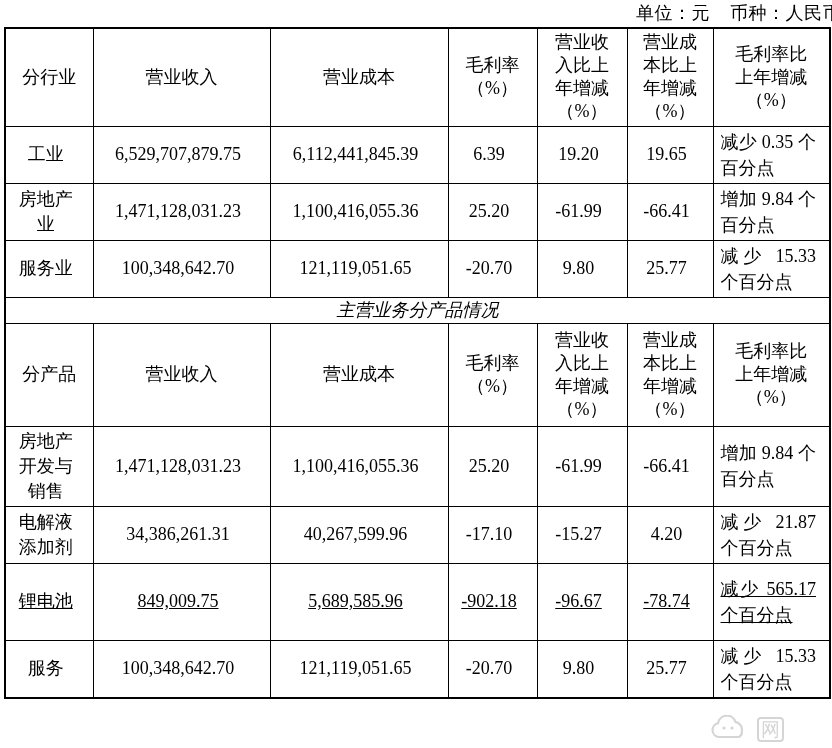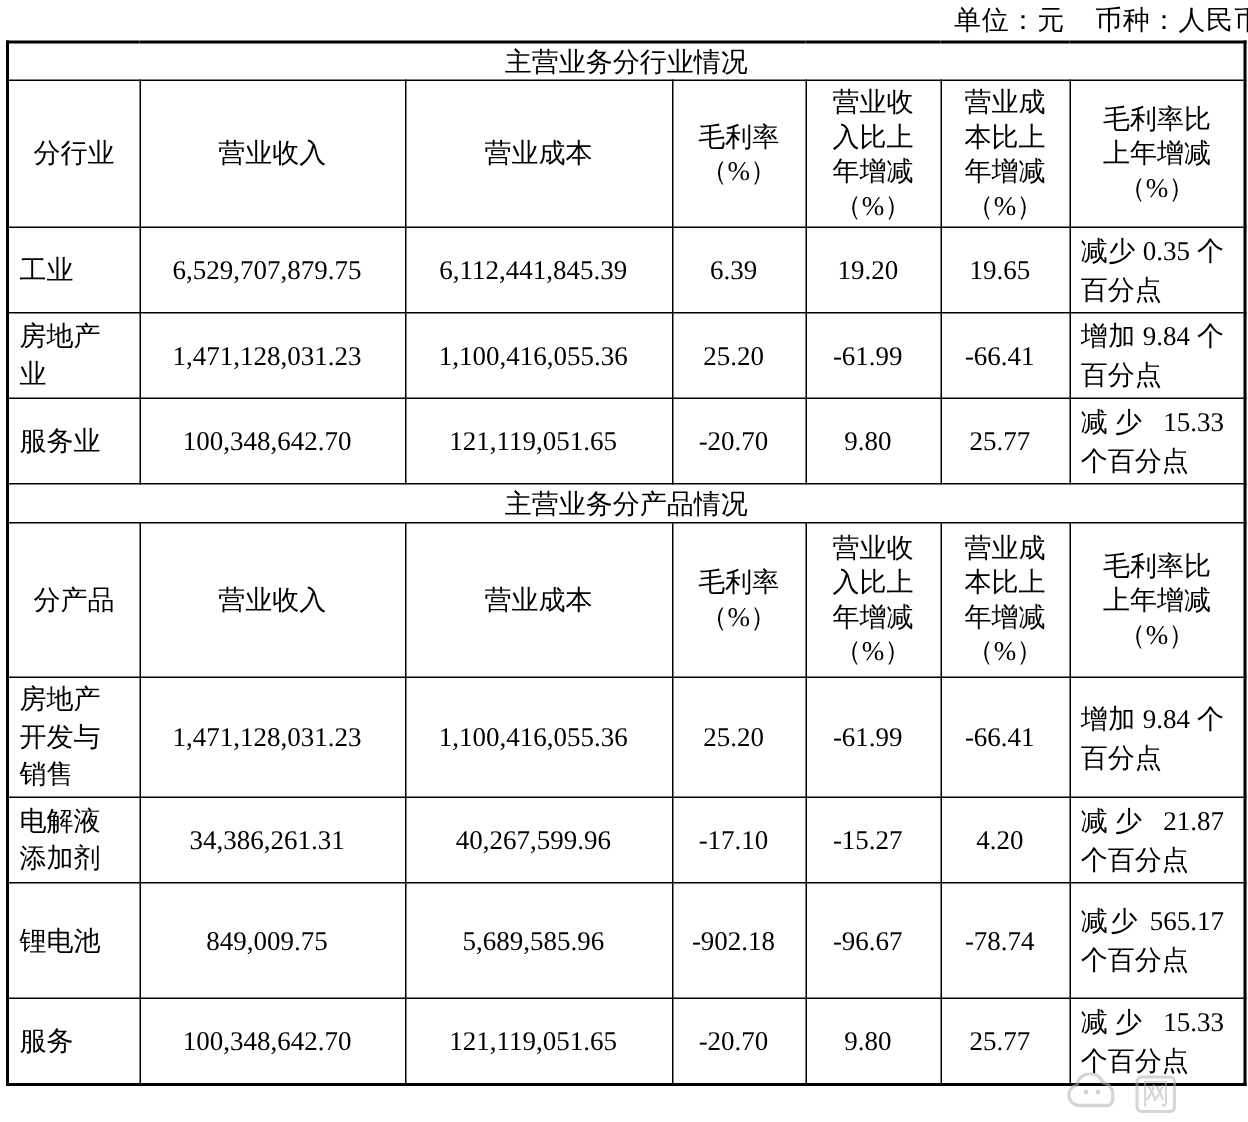--- a/index.html
+++ b/index.html
@@ -47,21 +47,21 @@
     text-align: center;
     line-height: 24px;
   }
   td.hdr {
     text-align: center;
     white-space: pre-line;
     line-height: 23px;
     padding: 1px 0;
   }
   td.cat {
-    text-align: left;
+    text-align: center;
     padding: 2px 14px 2px 7px;
     line-height: 25px;
   }
   td.num {
     text-align: center;
     padding: 0 9px 0 2px;
     font-variant-numeric: tabular-nums;
   }
   td.chg {
     text-align: justify;
@@ -103,23 +103,20 @@
   <colgroup>
       <col style="width: 88px;">
       <col style="width: 177px;">
       <col style="width: 178px;">
       <col style="width: 89px;">
       <col style="width: 90px;">
       <col style="width: 86px;">
       <col style="width: 117px;">
     </colgroup>
   <tbody>
-      <tr class="sec-title-row" style="height: 25px;">
-        <td colspan="7">主营业务分行业情况</td>
-      </tr>
       <tr style="height: 98px;">
         <td class="hdr">分行业</td>
         <td class="hdr">营业收入</td>
         <td class="hdr">营业成本</td>
         <td class="hdr">毛利率
 （%）</td>
         <td class="hdr">营业收
 入比上
 年增减
 （%）</td>
@@ -151,21 +148,21 @@
       </tr>
       <tr style="height: 54px; margin-top: 47px;">
         <td class="cat">服务业</td>
         <td class="num">100,348,642.70</td>
         <td class="num">121,119,051.65</td>
         <td class="num">-20.70</td>
         <td class="num">9.80</td>
         <td class="num">25.77</td>
         <td class="chg">减少 15.33 个百分点</td>
       </tr>
-      <tr class="sec-title-row" style="height: 26px;">
+      <tr class="sec-title-row" style="height: 26px; font-style: italic;">
         <td colspan="7">主营业务分产品情况</td>
       </tr>
       <tr style="height: 103px;">
         <td class="hdr">分产品</td>
         <td class="hdr">营业收入</td>
         <td class="hdr">营业成本</td>
         <td class="hdr">毛利率
 （%）</td>
         <td class="hdr">营业收
 入比上
@@ -190,21 +187,21 @@
       </tr>
       <tr style="height: 50px;">
         <td class="cat">电解液添加剂</td>
         <td class="num">34,386,261.31</td>
         <td class="num">40,267,599.96</td>
         <td class="num">-17.10</td>
         <td class="num">-15.27</td>
         <td class="num">4.20</td>
         <td class="chg">减少 21.87 个百分点</td>
       </tr>
-      <tr style="height: 77px;">
+      <tr style="height: 77px; text-decoration: underline;">
         <td class="cat">锂电池</td>
         <td class="num">849,009.75</td>
         <td class="num">5,689,585.96</td>
         <td class="num">-902.18</td>
         <td class="num">-96.67</td>
         <td class="num">-78.74</td>
         <td class="chg">减少 565.17 个百分点</td>
       </tr>
       <tr style="height: 53px;">
         <td class="cat">服务</td>

